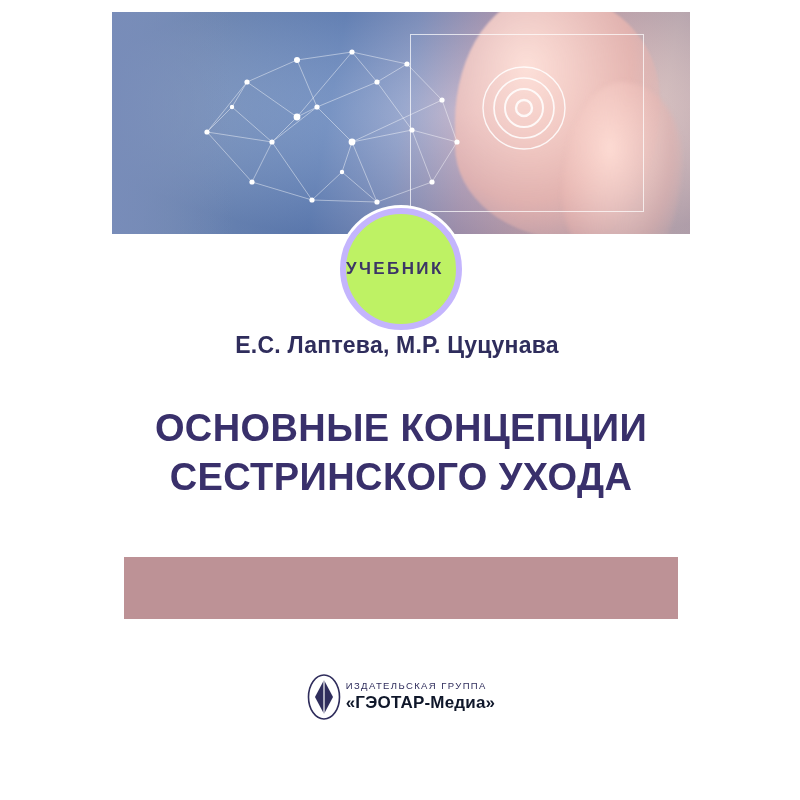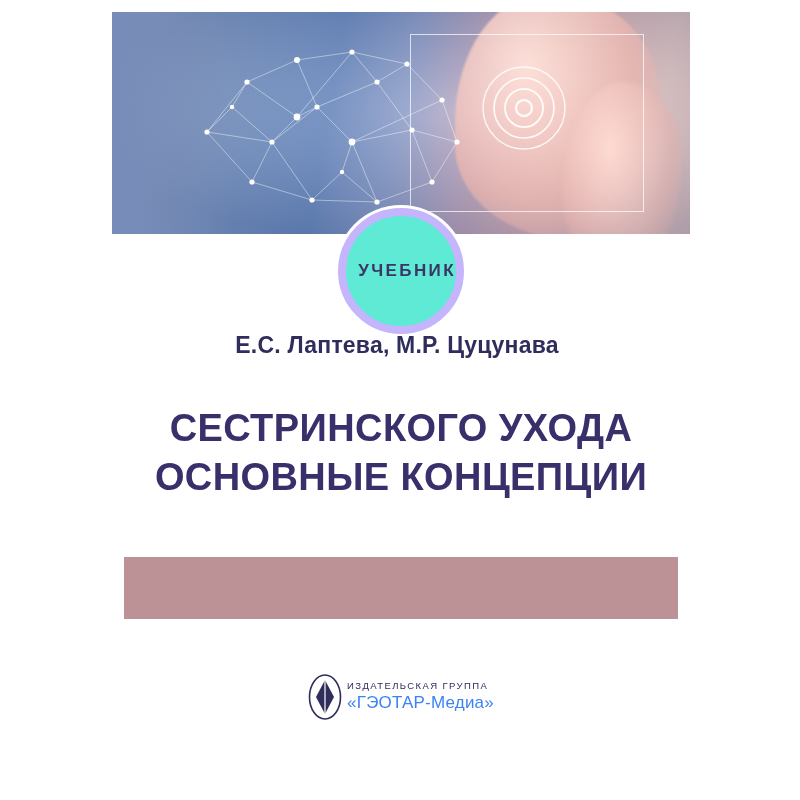--- a/index.html
+++ b/index.html
@@ -88,25 +88,25 @@
 
   
   .badge {
     position: absolute;
     left: 50%;
     transform: translateX(-50%);
     top: 196px;
     width: 110px;
     height: 110px;
     border-radius: 50%;
-    background: #5eead4;
-    border: 8px solid #c4b5fd;
+    background: #bef264;
+    border: 6px solid #c4b5fd;
     display: flex;
     align-items: center;
-    justify-content: flex-end;
+    justify-content: flex-start;
     box-shadow: 0 0 0 3px #ffffff;
   }
   .badge-text {
     font-size: 17px;
     font-weight: bold;
     letter-spacing: 2.4px;
     color: #3c3566;
     font-family: "Liberation Sans", sans-serif;
   }
 
@@ -159,22 +159,22 @@
   .pub-mark { width: 34px; height: 46px; }
   .pub-text { line-height: 1.1; }
   .pub-small {
     font-size: 9.5px;
     letter-spacing: 1.4px;
     color: #2f2d5c;
     text-transform: uppercase;
   }
   .pub-big {
     font-size: 17px;
-    font-weight: normal;
-    color: #3b82f6;
+    font-weight: bold;
+    color: #0f172a;
     letter-spacing: .2px;
     margin-top: 2px;
   }
 </style>
 </head>
 <body>
 
 <div class="cover">
 
   <div class="hero">
@@ -240,22 +240,22 @@
     </svg>
   </div>
 
   <div class="badge">
     <span class="badge-text">УЧЕБНИК</span>
   </div>
 
   <div class="authors">Е.С. Лаптева, М.Р. Цуцунава</div>
 
   <div class="title">
+    <span class="line">ОСНОВНЫЕ КОНЦЕПЦИИ</span>
     <span class="line">СЕСТРИНСКОГО УХОДА</span>
-    <span class="line">ОСНОВНЫЕ КОНЦЕПЦИИ</span>
   </div>
 
   <div class="band"></div>
 
   <div class="publisher">
     <svg class="pub-mark" viewBox="0 0 34 46">
       <ellipse cx="17" cy="23" rx="15.5" ry="22" fill="none" stroke="#2f2d5c" stroke-width="1.6"></ellipse>
       <path d="M17 6 L8 23 L17 40 L26 23 Z" fill="#2f2d5c"></path>
       <path d="M17 6 L17 40" stroke="#ffffff" stroke-width="1.2"></path>
     </svg>

